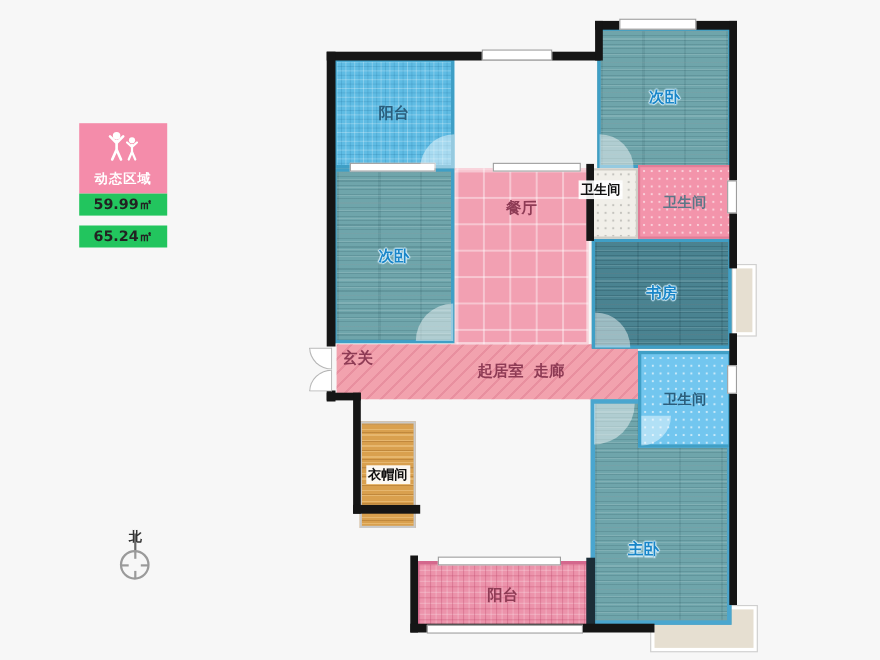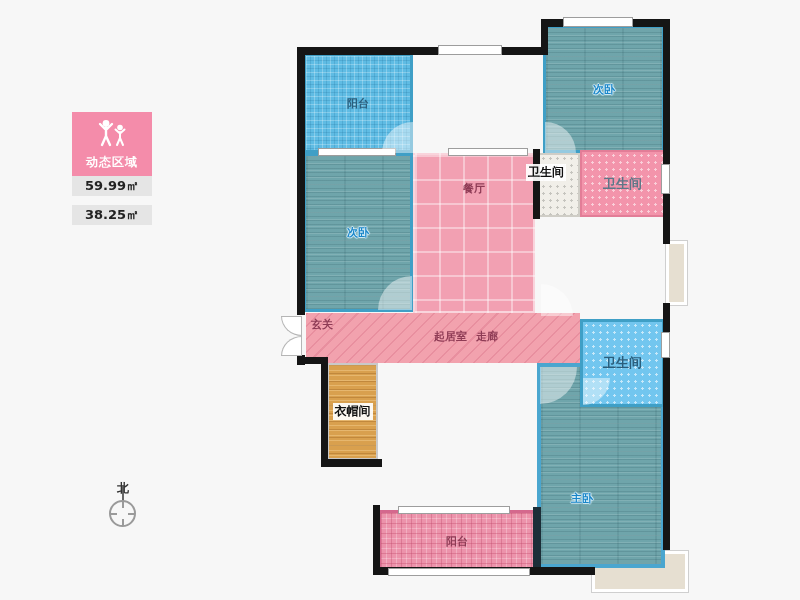--- a/index.html
+++ b/index.html
@@ -4,21 +4,21 @@
 <style>
   html,body{margin:0;padding:0;}
   body{width:800px;height:600px;background:#f7f7f7;font-family:"DejaVu Sans","Liberation Sans",sans-serif;overflow:hidden;}
   .canvas{position:relative;width:800px;height:600px;}
   
   .card{position:absolute;left:72px;width:80px;}
   .card-top{height:64px;display:flex;flex-direction:column;align-items:center;justify-content:space-between;padding:7px 0 5px 0;box-sizing:border-box;}
   .card-top.dynamic{background:#f48caa;}
   .card-top.static{background:#5cc1ef;}
   .card-label{color:#fff;font-weight:bold;font-size:12px;letter-spacing:1px;white-space:nowrap;}
-  .card-area{height:20px;background:#e5e5e5;color:#222;font-size:13px;font-weight:bold;display:flex;align-items:center;justify-content:center;}
+  .card-area{height:20px;background:#22c55e;color:#222;font-size:13px;font-weight:bold;display:flex;align-items:center;justify-content:center;}
   
   .compass-north{position:absolute;left:110px;top:480px;width:26px;text-align:center;font-size:12px;font-weight:bold;color:#333;}
   .compass-needle{position:absolute;left:122px;top:485px;width:2px;height:17px;background:#666;}
   .compass-circle{position:absolute;left:109px;top:500px;width:27px;height:27px;border:2px solid #9a9a9a;border-radius:50%;box-sizing:border-box;}
   .tick{position:absolute;background:#9a9a9a;}
   .tick.n{left:11px;top:-1px;width:2px;height:7px;}
   .tick.s{left:11px;bottom:-1px;width:2px;height:7px;}
   .tick.w{left:-1px;top:11px;width:7px;height:2px;}
   .tick.e{right:-1px;top:11px;width:7px;height:2px;}
   
@@ -52,30 +52,30 @@
   .dots-blue{background-color:#72c6ef;background-image:radial-gradient(rgba(255,255,255,.60) 1px,transparent 1.4px);background-size:7px 7px;}
   .hatch-pink{background-color:#f2a2ae;background-image:repeating-linear-gradient(135deg,rgba(210,100,125,.30) 0 1.5px,rgba(255,255,255,0) 1.5px 9px);}
   .grid-rose{background-color:#ec93ab;background-image:
     linear-gradient(rgba(190,70,105,.35) 1px,transparent 1px),
     linear-gradient(90deg,rgba(190,70,105,.35) 1px,transparent 1px),
     linear-gradient(rgba(255,255,255,.25) 1px,transparent 1px),
     linear-gradient(90deg,rgba(255,255,255,.25) 1px,transparent 1px);
     background-size:10px 10px;background-position:0 0,0 0,5px 5px,5px 5px;}
   .wood-orange{background-color:#d9a04e;background-image:
     repeating-linear-gradient(180deg,rgba(130,75,15,.28) 0 1px,transparent 1px 8px),
-    repeating-linear-gradient(180deg,rgba(255,225,170,.35) 0 1px,transparent 1px 5px);}
+    repeating-linear-gradient(180deg,rgba(255,225,170,.35) 0 1px,transparent 1px 5px); margin-top: 20px;}
   
   .b-blue{border:3px solid #3f9fc6;}
   .b-blue4{border:4px solid #4aa6cf;}
   .b-pinklight{border:2px solid rgba(255,255,255,.55);}
   .b-rose{border:3px solid #d4688d;}
   .b-gray{border:2px solid #c9c9c9;}
   .b-pinkdark{border:2px solid #e27d97;}
   
-  .lbl{font-weight:bold;font-size:11px;white-space:nowrap;}
+  .lbl{font-weight:bold;font-size:14px;white-space:nowrap;}
   .lbl-blue{color:#1a86c8;text-shadow:-1px 0 1px #d9f1fd,1px 0 1px #d9f1fd,0 -1px 1px #d9f1fd,0 1px 1px #d9f1fd;}
   .lbl-pink{color:#8e3b55;}
   .lbl-slate{color:#2b5e7c;}
   .lbl-bathpink{color:#5d7788;font-size:13px;}
   .lbl-chip{background:rgba(255,255,255,.92);color:#101010;font-size:12px;padding:0 2px;}
   .abs{position:absolute;}
 </style>
 </head>
 <body>
 
@@ -92,21 +92,21 @@
           <circle cx="13" cy="4.5" r="3.4" fill="#fff"></circle>
           <circle cx="27" cy="8.5" r="2.8" fill="#fff"></circle>
         </svg>
       </span>
       <span class="card-label">动态区域</span>
     </div>
     <div class="card-area">59.99㎡</div>
   </div>
 
   <div class="card" style="top:205px;">
-    <div class="card-area">38.25㎡</div>
+    <div class="card-area">65.24㎡</div>
   </div>
 
   <div>
     <div class="compass-needle"></div>
     <div class="compass-north">北</div>
     <div class="compass-circle">
       <div class="tick n"></div>
       <div class="tick s"></div>
       <div class="tick w"></div>
       <div class="tick e"></div>
@@ -137,20 +137,23 @@
     </div>
 
     <div class="room tile-blue b-blue" style="left:303px;top:53px;width:110px;height:100px;">
       <span class="lbl lbl-slate">阳台</span>
     </div>
     <div class="room wood-teal b-blue" style="left:303px;top:153px;width:110px;height:159px;">
       <span class="lbl lbl-blue">次卧</span>
     </div>
     <div class="room wood-teal b-blue" style="left:543px;top:25px;width:122px;height:128px;">
       <span class="lbl lbl-blue">次卧</span>
+    </div>
+    <div class="room wood-dark b-blue" style="left:538px;top:217px;width:127px;height:100px;">
+      <span class="lbl lbl-blue">书房</span>
     </div>
     <div class="room wood-teal b-blue4" style="left:537px;top:363px;width:128px;height:205px;">
       <span class="lbl lbl-blue abs" style="left:30px;top:124px;">主卧</span>
     </div>
 
     <div class="room dots-white" style="left:538px;top:153px;width:42px;height:64px;border:2px solid #cfcdc6;"></div>
     <div class="room dots-pink b-pinkdark" style="left:580px;top:150px;width:85px;height:67px;">
       <span class="lbl lbl-bathpink">卫生间</span>
     </div>
     <div class="room dots-blue b-blue" style="left:580px;top:319px;width:85px;height:88px;">

